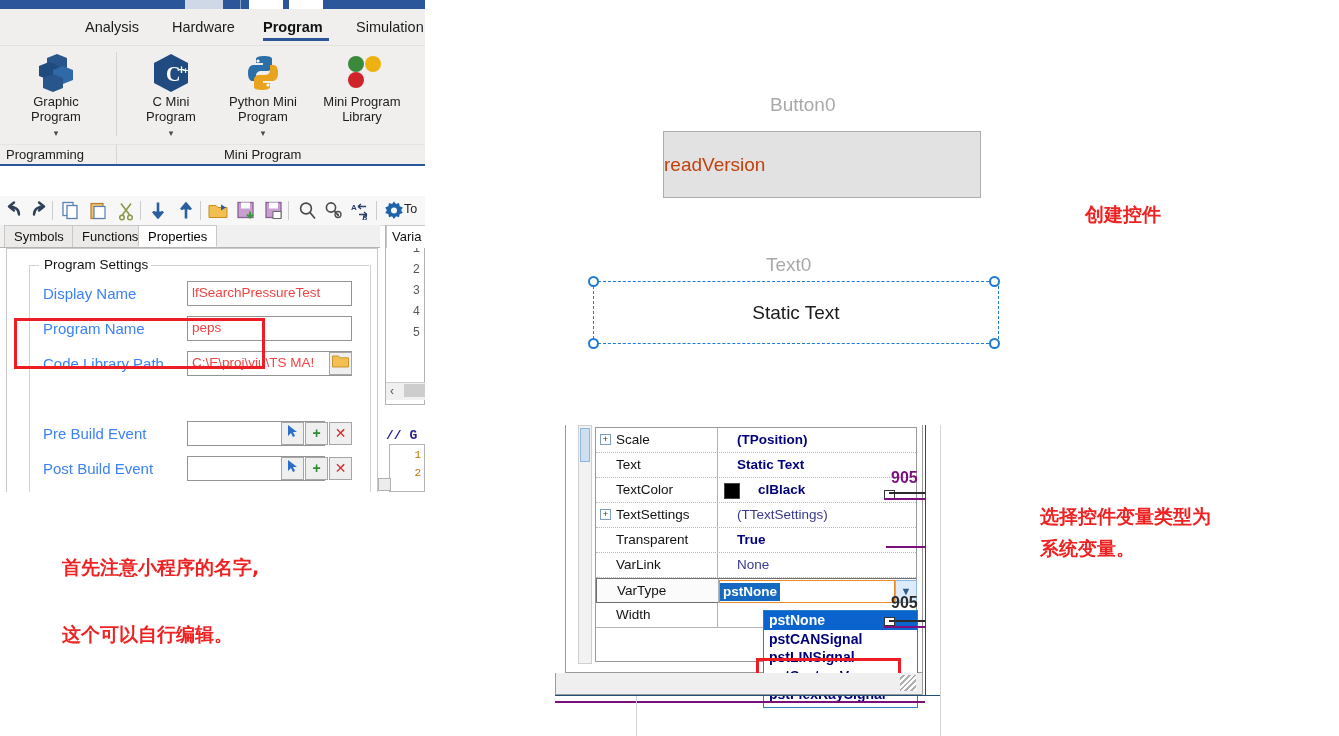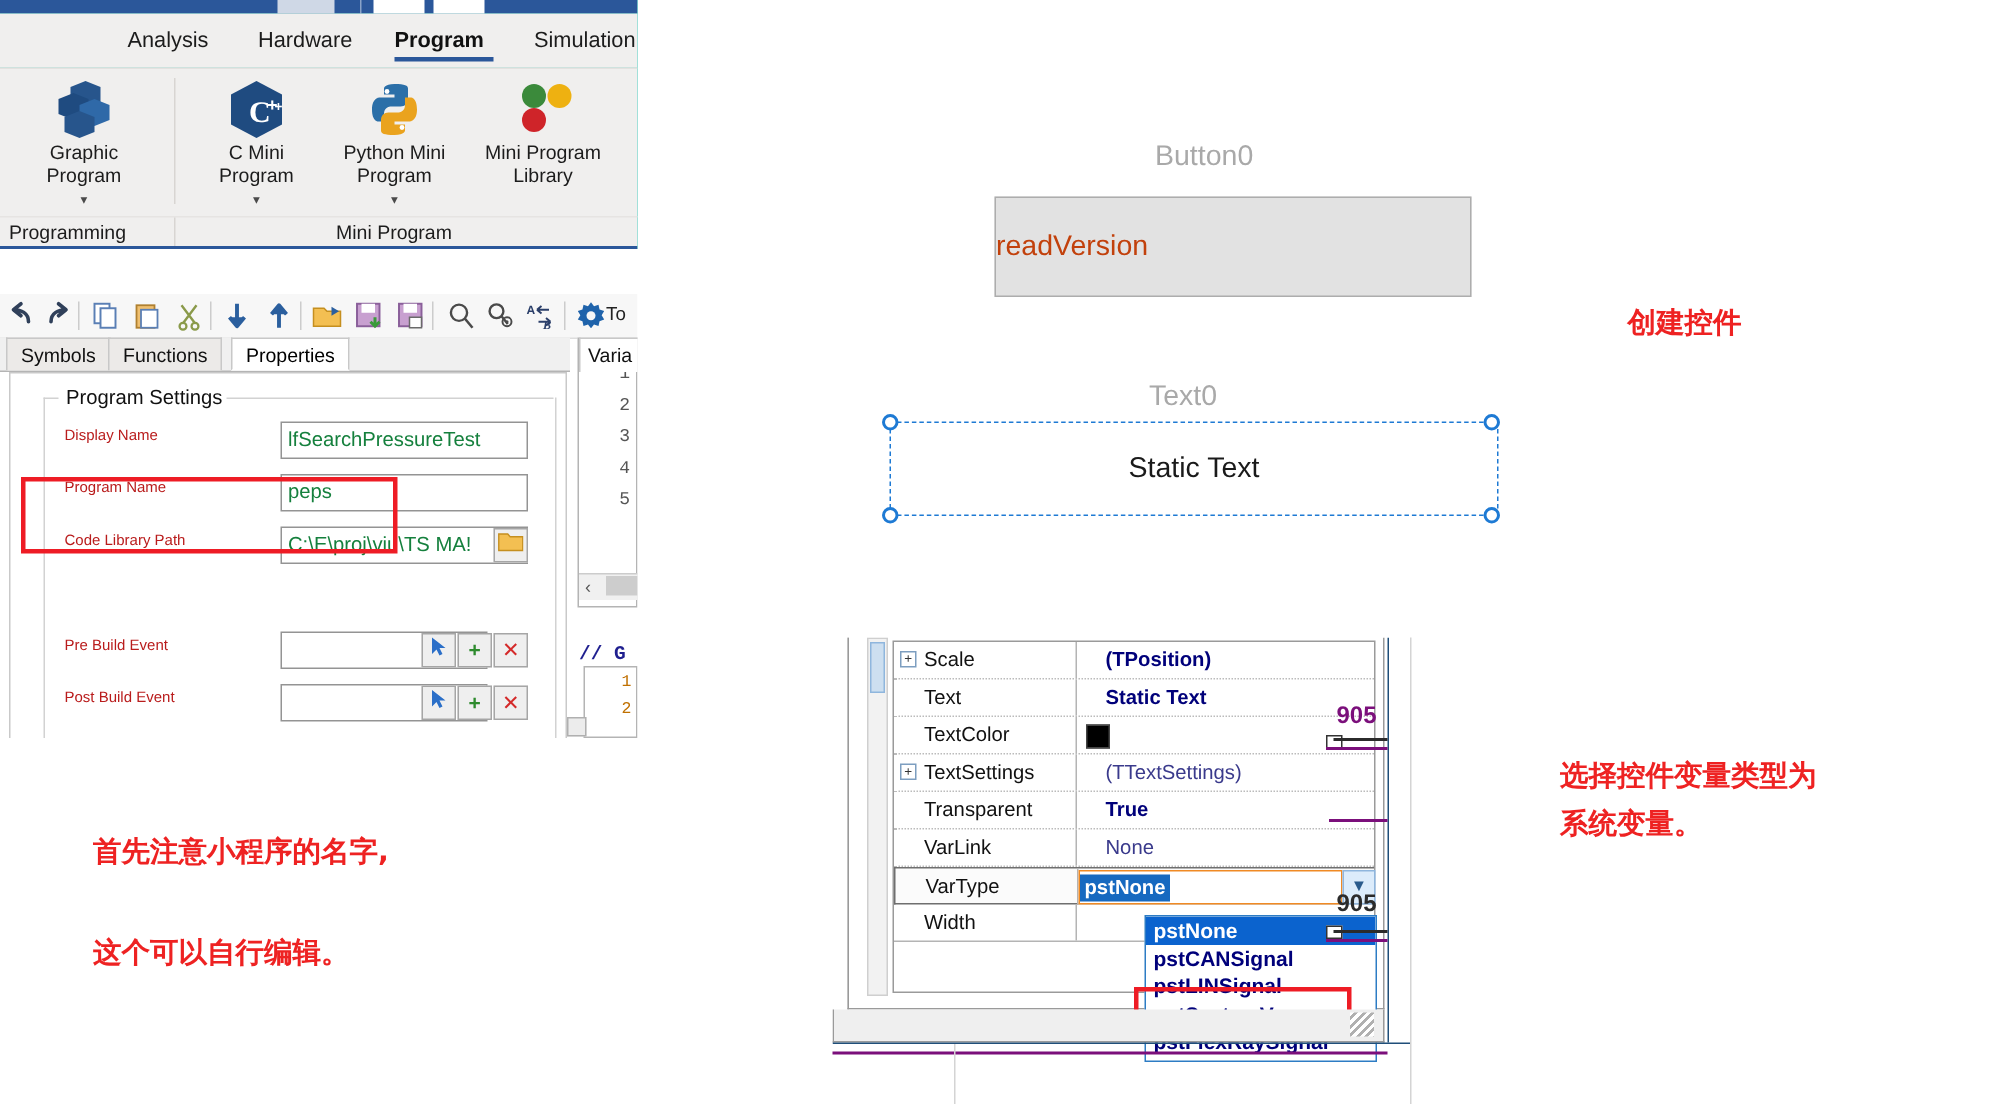--- a/index.html
+++ b/index.html
@@ -48,24 +48,24 @@
         border:1px solid #c8c8c8;border-bottom:none;background:#eceae8;box-sizing:border-box;white-space:nowrap;}
   .etab.active{background:#ffffff;border-bottom:1px solid #ffffff;font-weight:normal;color:#000;}
 
   #propbox{left:6px;top:52px;width:370px;height:244px;background:#fff;border:1px solid #c9c9c9;}
   #propgroup{position:absolute;left:22px;top:16px;width:340px;height:230px;
              border:1px solid #d2d2d2;border-top:none;}
   #propgroup-line{position:absolute;left:22px;top:16px;width:10px;height:1px;background:#d2d2d2;}
   #propgroup-line2{position:absolute;left:131px;top:16px;width:231px;height:1px;background:#d2d2d2;}
   #propgroup-title{position:absolute;left:34px;top:8px;font-size:13.5px;color:#111;background:#fff;padding:0 3px;}
   .prow{position:absolute;left:12px;width:350px;height:30px;}
-  .plabel{position:absolute;left:24px;top:6px;font-size:10px;color:#b91c1c;white-space:nowrap;}
+  .plabel{position:absolute;left:24px;top:6px;font-size:15px;color:#3b82f6;white-space:nowrap;}
   .pfield{position:absolute;left:168px;top:2px;width:165px;height:25px;
           background:#fff;border:1px solid #949494;box-sizing:border-box;
-          font-size:13.5px;color:#15803d;padding:3px 4px;overflow:hidden;white-space:nowrap;}
+          font-size:13.5px;color:#ef4444;padding:3px 4px;overflow:hidden;white-space:nowrap;}
   .pfield.short{width:138px;}
   .minibtn{position:absolute;top:3px;width:23px;height:23px;border:1px solid #a6a6a6;background:#efefef;
            box-sizing:border-box;text-align:center;line-height:21px;font-size:14px;}
   .folderbtn{position:absolute;left:310px;top:3px;width:23px;height:23px;border:1px solid #a6a6a6;background:#efefef;
            box-sizing:border-box;text-align:center;line-height:21px;}
   #redbox-program-name{position:absolute;left:14px;top:318px;width:245px;height:45px;border:3px solid #ee1c25;}
 
   
   #varpane{left:385px;top:29px;width:40px;height:180px;background:#fff;border:1px solid #b4b4b4;box-sizing:border-box;}
   #vartab{position:absolute;left:386px;top:29px;height:22px;line-height:21px;padding:0 5px;font-size:13px;
@@ -279,21 +279,21 @@
     <svg class="tbicon" style="left:384px;" viewBox="0 0 20 20">
         <path d="M10 1 l2 2.6 3-1 .7 3.2 3.1 1.1 -1.7 2.8 1.7 2.8 -3.1 1.1 -.7 3.2 -3-1 -2 2.6 -2-2.6 -3 1 -.7-3.2 -3.1-1.1 1.7-2.8 -1.7-2.8 3.1-1.1 .7-3.2 3 1z" fill="#1f63ab"></path>
         <circle cx="10" cy="10" r="3" fill="#f7f7f7"></circle>
       </svg>
     <div id="toolbar-text">To</div>
   </div>
 
   <div class="abs" id="tabstrip">
     <div class="etab" style="left:4px;">Symbols</div>
     <div class="etab" style="left:72px;">Functions</div>
-    <div class="etab active" style="left:154px;text-align:right;">Properties</div>
+    <div class="etab active" style="left:138px;text-align:right;">Properties</div>
   </div>
 
   <div class="abs" id="propbox">
     <div id="propgroup"></div>
     <div id="propgroup-line"></div>
     <div id="propgroup-line2"></div>
     <div id="propgroup-title">Program Settings</div>
 
     <div class="prow" style="top:30px;">
       <div class="plabel">Display Name</div>
@@ -389,20 +389,21 @@
     </div>
 
     <div class="grow" style="top:25px;">
       <div class="gname">Text</div>
       <div class="gval bold">Static Text</div>
     </div>
 
     <div class="grow" style="top:50px;">
       <div class="gname">TextColor</div>
       <div class="swatch"></div>
+      <div class="gval bold" style="padding-left:28px;">clBlack</div>
     </div>
 
     <div class="grow" style="top:75px;">
       <div class="expander">+</div>
       <div class="gname">TextSettings</div>
       <div class="gval plain">(TTextSettings)</div>
     </div>
 
     <div class="grow" style="top:100px;">
       <div class="gname">Transparent</div>

